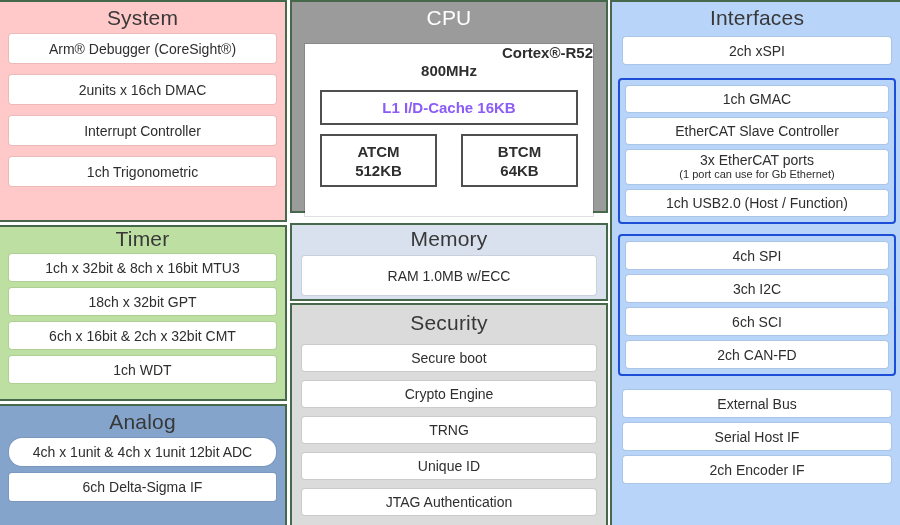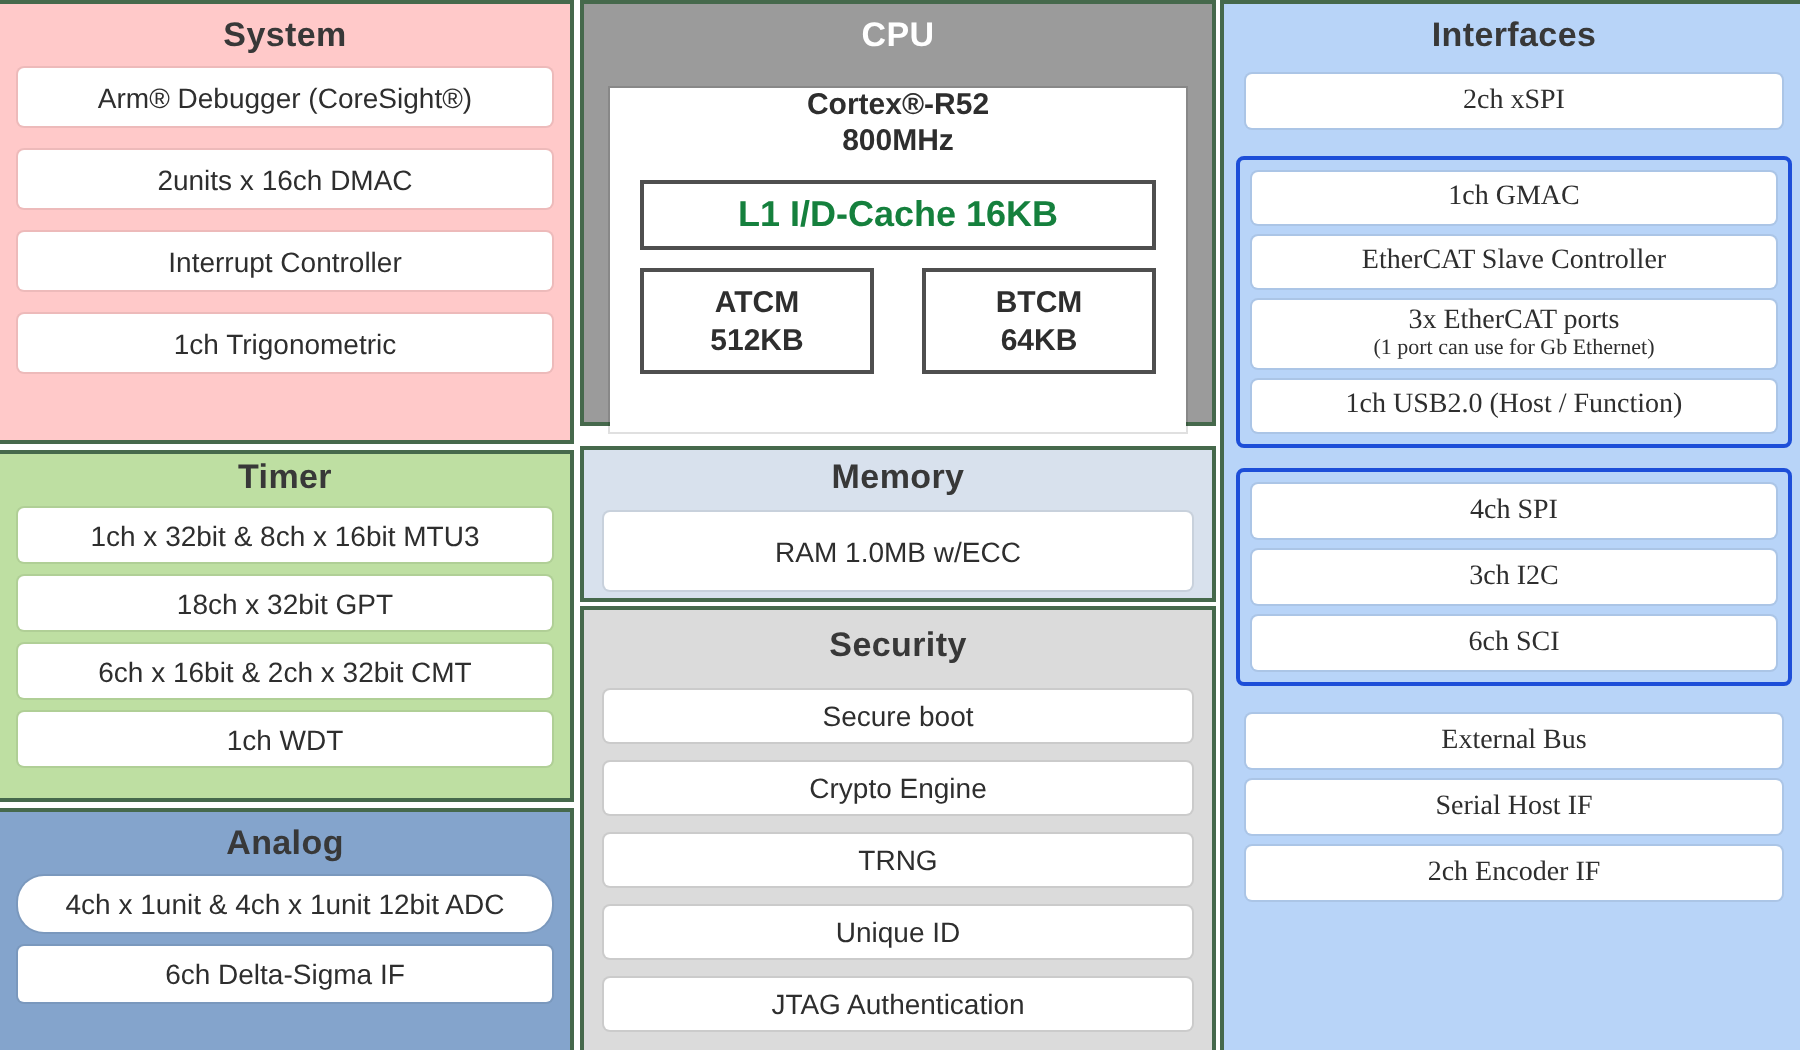--- a/index.html
+++ b/index.html
@@ -9,21 +9,21 @@
     --title-text:#383838; --cpu-title-text:#FFFFFF; --item-text:#2E2E2E;
     --inner-border:#4F4F4F;
   }
   html,body{margin:0;padding:0;background:#fff;}
   .canvas{
     position:relative; width:900px; height:525px; overflow:hidden;
     background:#fff; font-family:"Liberation Sans", sans-serif;
   }
   .sec{position:absolute; box-sizing:border-box; border:2px solid var(--border-green);}
   .sec-title{
-    margin:4px 0 0; text-align:center; font-size:17px; font-weight:bold;
+    margin:4px 0 0; text-align:center; font-size:21px; font-weight:normal;
     color:var(--title-text); line-height:24px; letter-spacing:.2px;
   }
   .item{
     background:var(--item-bg); border-radius:3px;
     box-shadow:0 0 0 1px rgba(0,0,0,0.07);
     display:flex; align-items:center; justify-content:center;
     font-size:14px; color:var(--item-text); height:28px;
     margin:7px 8px 0; text-align:center;
   }
   
@@ -37,42 +37,42 @@
   .analog{left:-2px; top:404px; width:289px; height:125px; background:var(--analog-bg);}
   .analog .item{height:28px; margin:7px 9px 0;}
   .analog .item:first-child{margin-top:4px;border-radius:13px;}
   
   .cpu{left:290px; top:0; width:318px; height:213px; background:var(--cpu-bg);}
   .cpu .sec-title{color:var(--cpu-title-text);}
   .cpu-panel{
     background:#fff; margin:3px 13px 0; height:172px; box-sizing:border-box;
     box-shadow:0 0 0 1px rgba(0,0,0,0.12);
   }
-  .cpu-core{margin-top:14px; text-align:center; font-size:15px; font-weight:bold; color:#2E2E2E; line-height:18px;}
+  .cpu-core{margin-top:14px; text-align:right; font-size:15px; font-weight:bold; color:#2E2E2E; line-height:18px;}
   .cpu-freq{text-align:center; font-size:15px; font-weight:bold; color:#2E2E2E; line-height:18px;}
   .cpu-cache{
     margin:10px 15px 0; height:35px; box-sizing:border-box; border:2px solid var(--inner-border);
     display:flex; align-items:center; justify-content:center;
-    font-size:18px; font-weight:bold; color:#15803d;
+    font-size:15px; font-weight:bold; color:#8b5cf6;
   }
   .cpu-tcm-row{display:flex; gap:24px; margin:9px 15px 0;}
   .cpu-tcm{
     flex:1; height:53px; box-sizing:border-box; border:2px solid var(--inner-border);
     display:flex; flex-direction:column; align-items:center; justify-content:center;
     font-size:15px; font-weight:bold; color:#2E2E2E; line-height:19px;
   }
   .memory{left:290px; top:223px; width:318px; height:78px; background:var(--memory-bg);}
   .memory .sec-title{margin-top:2px;}
   .memory .item{height:39px; margin:5px 10px 0;}
   .security{left:290px; top:303px; width:318px; height:226px; background:var(--security-bg);}
   .security .sec-title{margin-top:6px;}
   .security .item{height:26px; margin:10px 10px 0;}
   
   .interfaces{left:610px; top:0; width:294px; height:529px; background:var(--interfaces-bg);}
-  .interfaces .item{height:27px; margin:7px 11px 0;font-family:Liberation Serif, serif;}
+  .interfaces .item{height:27px; margin:7px 11px 0;}
   .if-group{
     border:2px solid #1d4ed8; border-radius:4px; margin:14px 6px 0; padding-bottom:6px;
   }
   .if-group .item{height:26px; margin:6px 6px 0;}
   .if-group .item.two-line{height:34px; flex-direction:column; line-height:15px;}
   .two-line .main{font-size:14px;}
   .two-line .note{font-size:11px; line-height:13px;}
   .if-group2{margin-top:10px;}
   .if-group2 .item{height:27px;}
   .if-bottom .item:first-child{margin-top:14px;}
@@ -160,20 +160,21 @@
           <div class="main">3x EtherCAT ports</div>
           <div class="note">(1 port can use for Gb Ethernet)</div>
         </div>
         <div class="item">1ch USB2.0 (Host / Function)</div>
       </div>
 
       <div class="if-group if-group2">
         <div class="item">4ch SPI</div>
         <div class="item">3ch I2C</div>
         <div class="item">6ch SCI</div>
+        <div class="item">2ch CAN-FD</div>
       </div>
 
       <div class="if-bottom">
         <div class="item">External Bus</div>
         <div class="item">Serial Host IF</div>
         <div class="item">2ch Encoder IF</div>
       </div>
     </div>
   </section>
 

